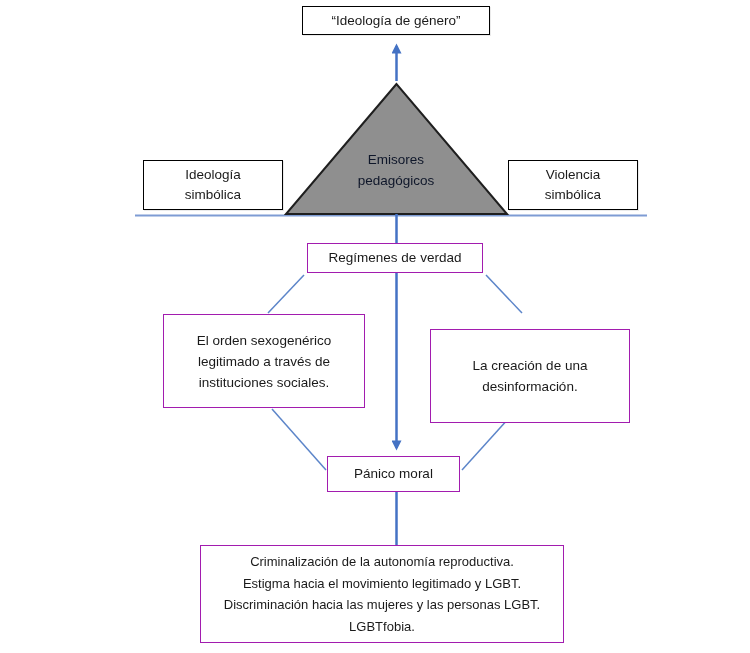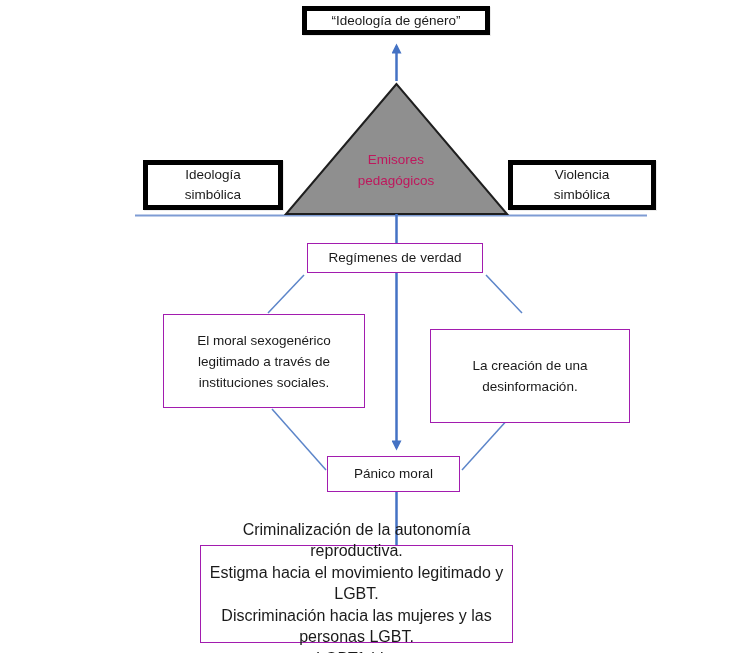--- a/index.html
+++ b/index.html
@@ -28,39 +28,39 @@
     display: flex;
     flex-direction: column;
     align-items: center;
     justify-content: center;
     text-align: center;
     z-index: 2;
     font-size: 13.5px;
     line-height: 20px;
     box-sizing: border-box;
   }
-  .border-light { border: 5px solid #000000; box-shadow: 1px 1px 0 rgba(0,0,0,0.08); }
+  .border-light { border: 1px solid #000000; box-shadow: 1px 1px 0 rgba(0,0,0,0.08); }
   .border-dark  { border: 1px solid #a21caf; }
   .box span { display: block; }
 
   #ideologia-box   { left: 302px; top: 6px;   width: 188px; height: 29px; }
   #dominacion-box  { left: 143px; top: 160px; width: 140px; height: 50px; }
-  #violencia-box   { left: 508px; top: 160px; width: 148px; height: 50px; }
+  #violencia-box   { left: 508px; top: 160px; width: 130px; height: 50px; }
   #regimenes-box   { left: 307px; top: 243px; width: 176px; height: 30px; }
   #orden-box       { left: 163px; top: 314px; width: 202px; height: 94px; line-height: 21px; }
   #posverdad-box   { left: 430px; top: 314px; width: 200px; height: 94px; line-height: 21px; margin-top: 15px; }
   #panico-box      { left: 327px; top: 456px; width: 133px; height: 36px; }
-  #consecuencias-box { left: 200px; top: 545px; width: 313px; height: 98px; line-height: 21.5px; font-size: 16px; }
+  #consecuencias-box { left: 200px; top: 545px; width: 364px; height: 98px; line-height: 21.5px; font-size: 13px; }
 
   #triangle-label {
     position: absolute;
     left: 316px; top: 149px;
     width: 160px;
     text-align: center;
-    color: #be185d;
+    color: #0f172a;
     font-size: 13.5px;
     line-height: 21px;
     z-index: 2;
     background: transparent;
   }
   #triangle-label span { display: block; }
 </style>
 </head>
 <body>
 
@@ -105,21 +105,21 @@
   <div class="box border-light" id="violencia-box">
     <span>Violencia</span>
     <span>simbólica</span>
   </div>
 
   <div class="box border-dark" id="regimenes-box">
     <span>Regímenes de verdad</span>
   </div>
 
   <div class="box border-dark" id="orden-box">
-    <span>El moral sexogenérico</span>
+    <span>El orden sexogenérico</span>
     <span>legitimado a través de</span>
     <span>instituciones sociales.</span>
   </div>
 
   <div class="box border-dark" id="posverdad-box">
     <span>La creación de una</span>
     <span>desinformación.</span>
   </div>
 
   <div class="box border-dark" id="panico-box">

